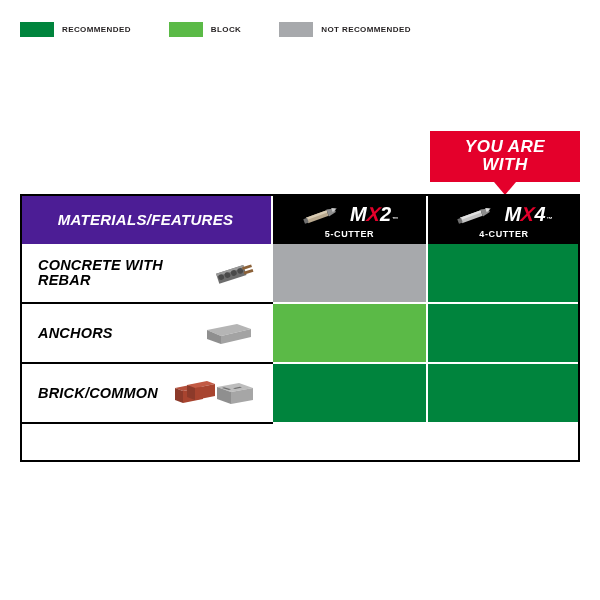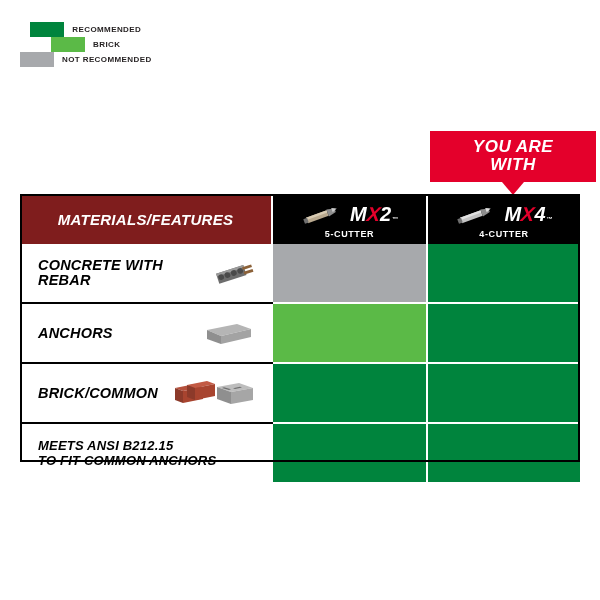--- a/index.html
+++ b/index.html
@@ -16,22 +16,21 @@
     overflow: hidden;
   }
 
   
   .legend {
     position: absolute;
     left: 20px;
     top: 22px;
     display: flex;
     align-items: center;
-    gap: 0;
-    flex-direction: column;
+    gap: 12px;
   }
   .legend-item {
     display: flex;
     align-items: center;
     margin-right: 26px;
   }
   .legend-swatch {
     width: 34px;
     height: 15px;
     display: inline-block;
@@ -43,21 +42,21 @@
     letter-spacing: 0.4px;
     color: #231f20;
     white-space: nowrap;
   }
 
   
   .flag-wrap {
     position: absolute;
     left: 430px;
     top: 131px;
-    width: 166px;
+    width: 150px;
   }
   .flag {
     background: #e4002b;
     color: #ffffff;
     text-align: center;
     padding: 7px 6px 8px 6px;
     font-size: 17px;
     font-weight: bold;
     line-height: 18px;
     letter-spacing: 0.5px;
@@ -90,21 +89,21 @@
     padding: 0;
     vertical-align: middle;
   }
   .col-mat { width: 252px; }
   .col-two { width: 155px; }
   .col-four { width: 153px; }
 
   
   .hdr {
     height: 50px;
-    background: #7f1d1d;
+    background: #4c1d95;
   }
   .hdr-title {
     color: #ffffff;
     font-size: 15px;
     font-weight: bold;
     letter-spacing: 0.3px;
     text-align: center;
     font-style: italic;
   }
   .hdr-cell {
@@ -200,21 +199,21 @@
 </head>
 <body>
 
 <div class="legend">
   <div class="legend-item">
     <span class="legend-swatch sw-rec"></span>
     <span class="legend-label">RECOMMENDED</span>
   </div>
   <div class="legend-item">
     <span class="legend-swatch sw-good"></span>
-    <span class="legend-label">BRICK</span>
+    <span class="legend-label">BLOCK</span>
   </div>
   <div class="legend-item">
     <span class="legend-swatch sw-not"></span>
     <span class="legend-label">NOT RECOMMENDED</span>
   </div>
 </div>
 
 <div class="flag-wrap">
   <div class="flag">
     <span>YOU ARE</span>
@@ -335,27 +334,15 @@
           <polygon points="58,16 80,12 80,24 58,28" fill="#a6a6a6"></polygon>
           <polygon points="49,12 56,14 58,13.2 51,11.3" fill="#6e6e6e"></polygon>
           <polygon points="60,12.3 67,10.8 69,11.6 62,13" fill="#6e6e6e"></polygon>
         </svg>
       </div>
     </td>
     <td class="cell sw-rec"></td>
     <td class="cell sw-rec"></td>
   </tr>
 
-  <tr>
-    <td class="row-label" style="border-bottom:0">
-      <div class="label-flex">
-        <span class="label-text small">
-          <span>MEETS ANSI B212.15</span><br>
-          <span>TO FIT COMMON ANCHORS</span>
-        </span>
-      </div>
-    </td>
-    <td class="cell sw-rec" style="border-bottom:0"></td>
-    <td class="cell sw-rec" style="border-bottom:0"></td>
-  </tr>
 </tbody>
   </table>
 <div class="table-outline"></div>
 
 </body></html>

